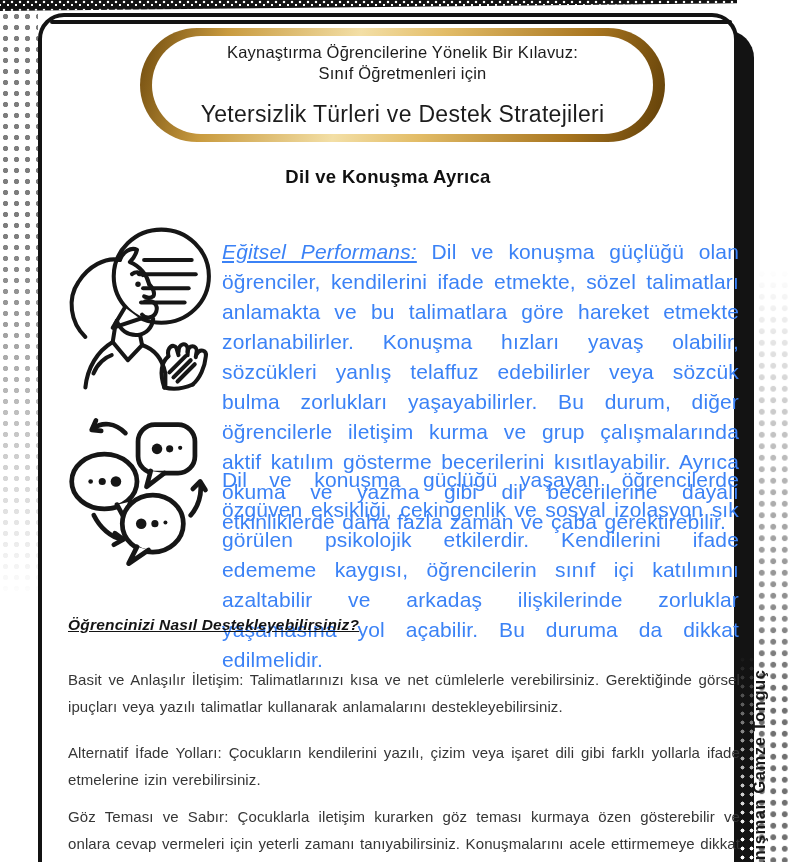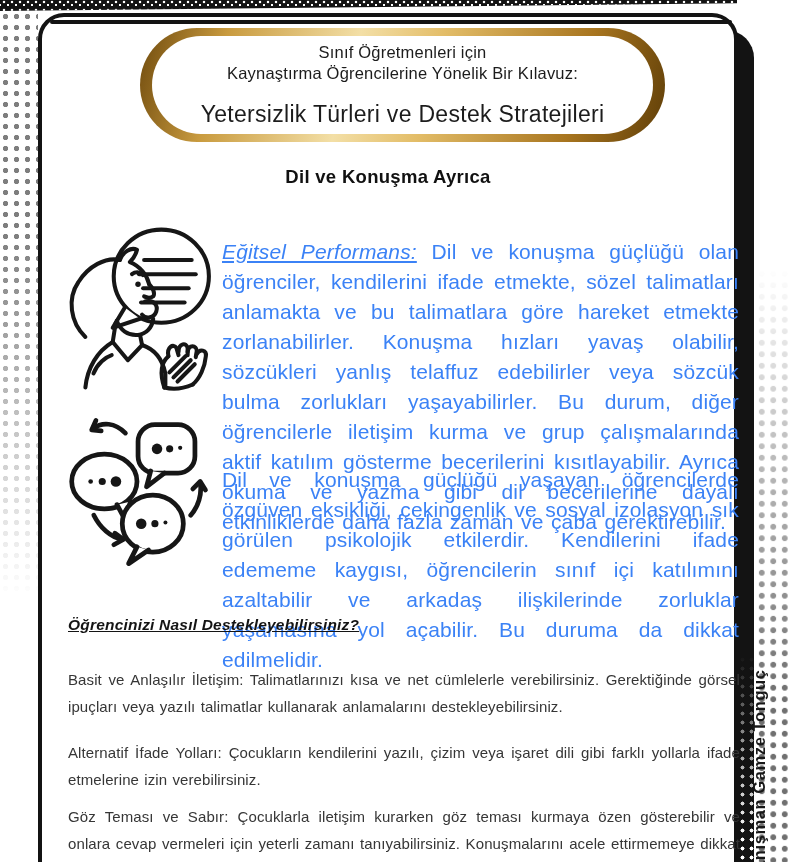--- a/index.html
+++ b/index.html
@@ -118,22 +118,22 @@
   <div class="dots-top"></div>
   <div class="dots-right"></div>
 
   <div class="card-shadow"></div>
 
   <div class="card">
     <div class="card-topline"></div>
 
     <div class="gold-frame">
       <div class="gold-frame-inner">
+        <div class="badge-line-small">Kaynaştırma Öğrencilerine Yönelik Bir Kılavuz:</div>
         <div class="badge-line-small">Sınıf Öğretmenleri için</div>
-        <div class="badge-line-small">Kaynaştırma Öğrencilerine Yönelik Bir Kılavuz:</div>
         <div class="badge-line-big">Yetersizlik Türleri ve Destek Stratejileri</div>
       </div>
     </div>
 
     <div class="section-title">Dil ve Konuşma Ayrıca</div>
 
     <div class="illus1">
       <svg viewBox="0 0 160 175" width="162" height="178" aria-hidden="true">
         <ellipse class="fw" cx="105" cy="62" rx="47" ry="46"></ellipse>
         <path class="fw" d="M69,93 L57,113 L84,104"></path>

